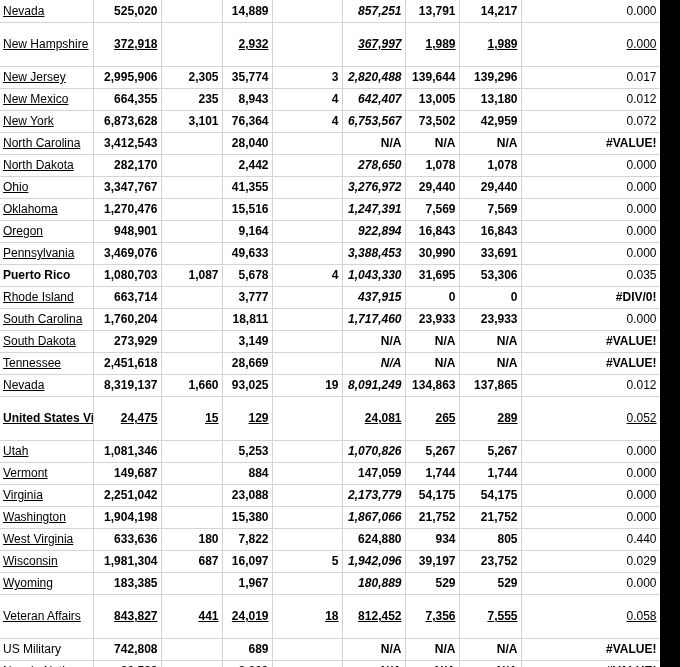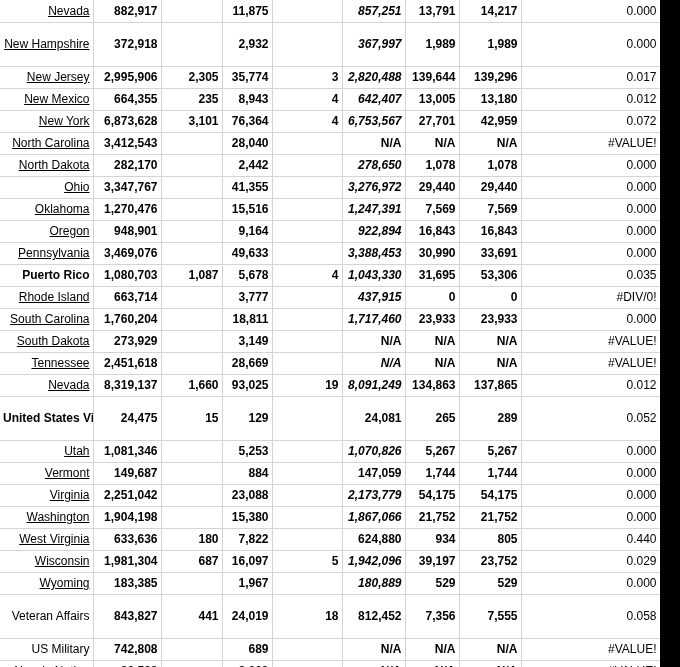--- a/index.html
+++ b/index.html
@@ -35,35 +35,36 @@
     padding: 0 3px;
     overflow: hidden;
     white-space: nowrap;
     vertical-align: middle;
     line-height: 14px;
     box-sizing: border-box;
     height: 22px;
   }
   table.grid tr.tall td {
     height: 44px;
+    text-decoration: underline;
   }
   
   col.c0 { width: 93px; }
   col.c1 { width: 68px; }
   col.c2 { width: 61px; }
   col.c3 { width: 50px; }
   col.c4 { width: 70px; }
   col.c5 { width: 63px; }
   col.c6 { width: 54px; }
   col.c7 { width: 62px; }
   col.c8 { width: 139px; }
 
   
   .name {
-    text-align: right;
+    text-align: left;
     white-space: normal;
     word-wrap: break-word;
     margin-left: 36px;
   }
   .name .u {
     text-decoration: underline;
     font-weight: normal;
   }
   .name .b {
     font-weight: bold;
@@ -83,21 +84,21 @@
   .num.plain {
     font-style: normal;
   }
   .rat {
     text-align: right;
     font-weight: normal;
     margin-left: 24px;
   }
   .err {
     text-align: right;
-    font-weight: normal;
+    font-weight: bold;
   }
   td.flag {
     position: relative;
   }
   
   #right-gutter {
     position: absolute;
     top: 0;
     left: 660px;
     width: 20px;
@@ -118,23 +119,23 @@
         <col class="c3">
         <col class="c4">
       <col class="c5">
         <col class="c6">
         <col class="c7">
         <col class="c8">
     </colgroup>
     <tbody id="grid-body">
         <tr>
           <td class="name"><span class="u">Nevada</span></td>
-          <td class="num"><span>882,917</span></td>
-          <td class="num"><span></span></td>
-          <td class="num"><span>11,875</span></td>
+          <td class="num"><span>525,020</span></td>
+          <td class="num"><span></span></td>
+          <td class="num"><span>14,889</span></td>
           <td class="num"><span></span></td>
           <td class="num ital"><span>857,251</span></td>
           <td class="num"><span>13,791</span></td>
           <td class="num"><span>14,217</span></td>
           <td class="rat"><span>0.000</span></td>
           <td class="rat flag"></td>
         </tr>
         <tr class="tall">
           <td class="name"><span class="u">New Hampshire</span></td>
           <td class="num"><span>372,918</span></td>
@@ -171,21 +172,21 @@
           <td class="rat"><span>0.012</span></td>
           <td class="rat flag"></td>
         </tr>
         <tr>
           <td class="name"><span class="u">New York</span></td>
           <td class="num"><span>6,873,628</span></td>
           <td class="num"><span>3,101</span></td>
           <td class="num"><span>76,364</span></td>
           <td class="num"><span>4</span></td>
           <td class="num ital"><span>6,753,567</span></td>
-          <td class="num"><span>27,701</span></td>
+          <td class="num"><span>73,502</span></td>
           <td class="num"><span>42,959</span></td>
           <td class="rat"><span>0.072</span></td>
           <td class="rat flag"></td>
         </tr>
         <tr>
           <td class="name"><span class="u">North Carolina</span></td>
           <td class="num"><span>3,412,543</span></td>
           <td class="num"><span></span></td>
           <td class="num"><span>28,040</span></td>
           <td class="num"><span></span></td>

